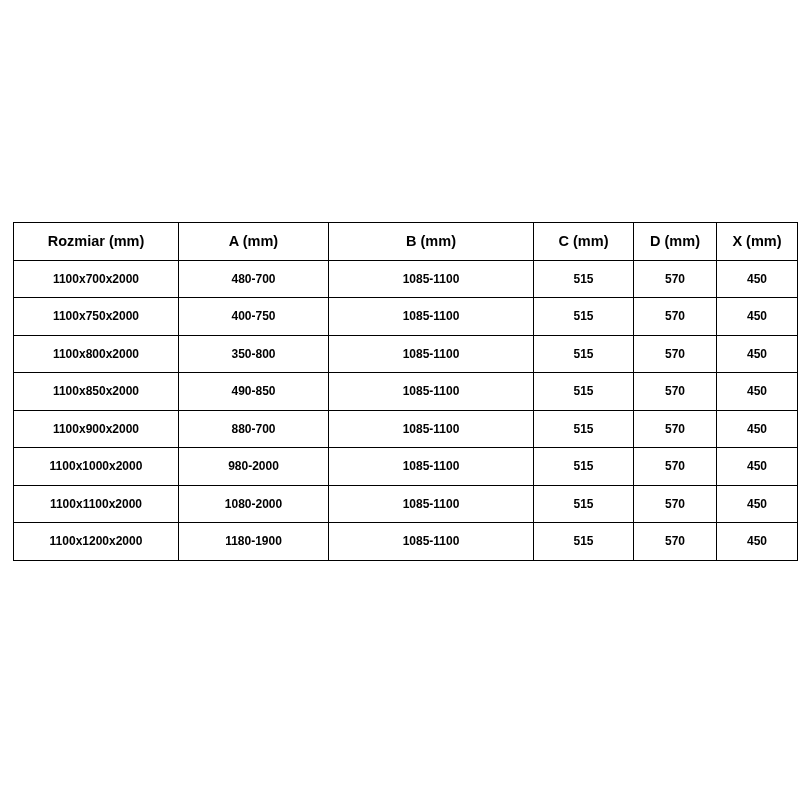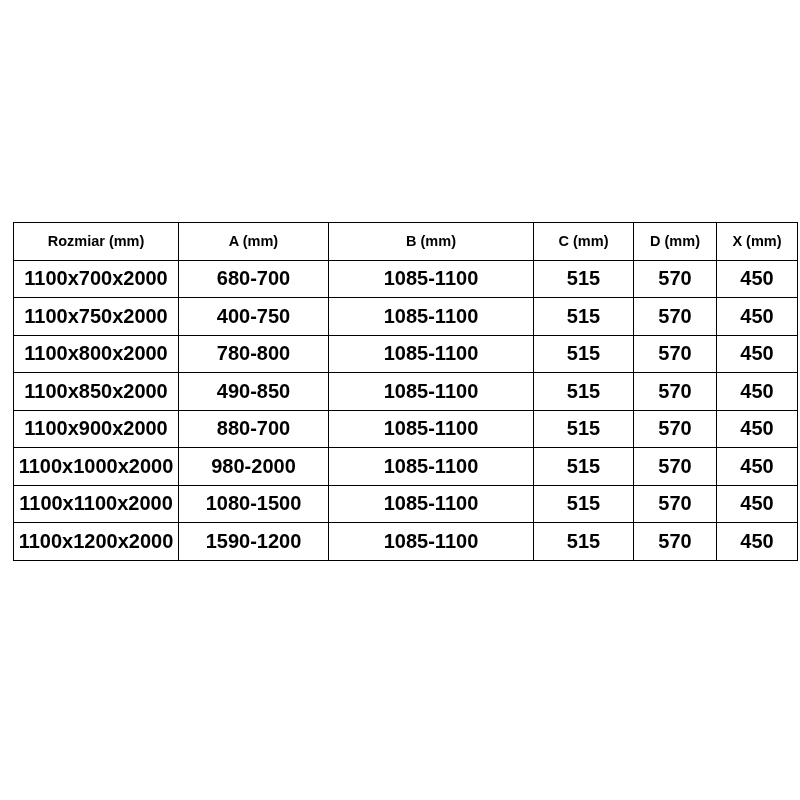--- a/index.html
+++ b/index.html
@@ -28,21 +28,21 @@
     border-collapse: collapse;
     width: 764px;
     table-layout: fixed;
     background: #ffffff;
   }
   table.spec td, table.spec th {
     border: 1px solid #000000;
     text-align: center;
     vertical-align: middle;
     color: #000000;
-    font-size: 20px;
+    font-size: 12px;
     font-weight: bold;
     height: 37.5px;
     padding: 0 2px;
     box-sizing: border-box;
     white-space: nowrap;
     overflow: hidden;
   }
   table.spec thead th {
     font-size: 14.5px;
     font-weight: bold;
@@ -75,37 +75,37 @@
           <th>A (mm)</th>
           <th>B (mm)</th>
           <th>C (mm)</th>
           <th>D (mm)</th>
           <th>X (mm)</th>
         </tr>
       </thead>
       <tbody>
         <tr>
           <td>1100x700x2000</td>
-          <td>680-700</td>
+          <td>480-700</td>
           <td>1085-1100</td>
           <td>515</td>
           <td>570</td>
           <td>450</td>
         </tr>
         <tr>
           <td>1100x750x2000</td>
           <td>400-750</td>
           <td>1085-1100</td>
           <td>515</td>
           <td>570</td>
           <td>450</td>
         </tr>
         <tr>
           <td>1100x800x2000</td>
-          <td>780-800</td>
+          <td>350-800</td>
           <td>1085-1100</td>
           <td>515</td>
           <td>570</td>
           <td>450</td>
         </tr>
         <tr>
           <td>1100x850x2000</td>
           <td>490-850</td>
           <td>1085-1100</td>
           <td>515</td>
@@ -123,29 +123,29 @@
         <tr>
           <td>1100x1000x2000</td>
           <td>980-2000</td>
           <td>1085-1100</td>
           <td>515</td>
           <td>570</td>
           <td>450</td>
         </tr>
         <tr>
           <td>1100x1100x2000</td>
-          <td>1080-1500</td>
+          <td>1080-2000</td>
           <td>1085-1100</td>
           <td>515</td>
           <td>570</td>
           <td>450</td>
         </tr>
         <tr>
           <td>1100x1200x2000</td>
-          <td>1590-1200</td>
+          <td>1180-1900</td>
           <td>1085-1100</td>
           <td>515</td>
           <td>570</td>
           <td>450</td>
         </tr>
       </tbody>
     </table>
   </div>
 </div>
 

